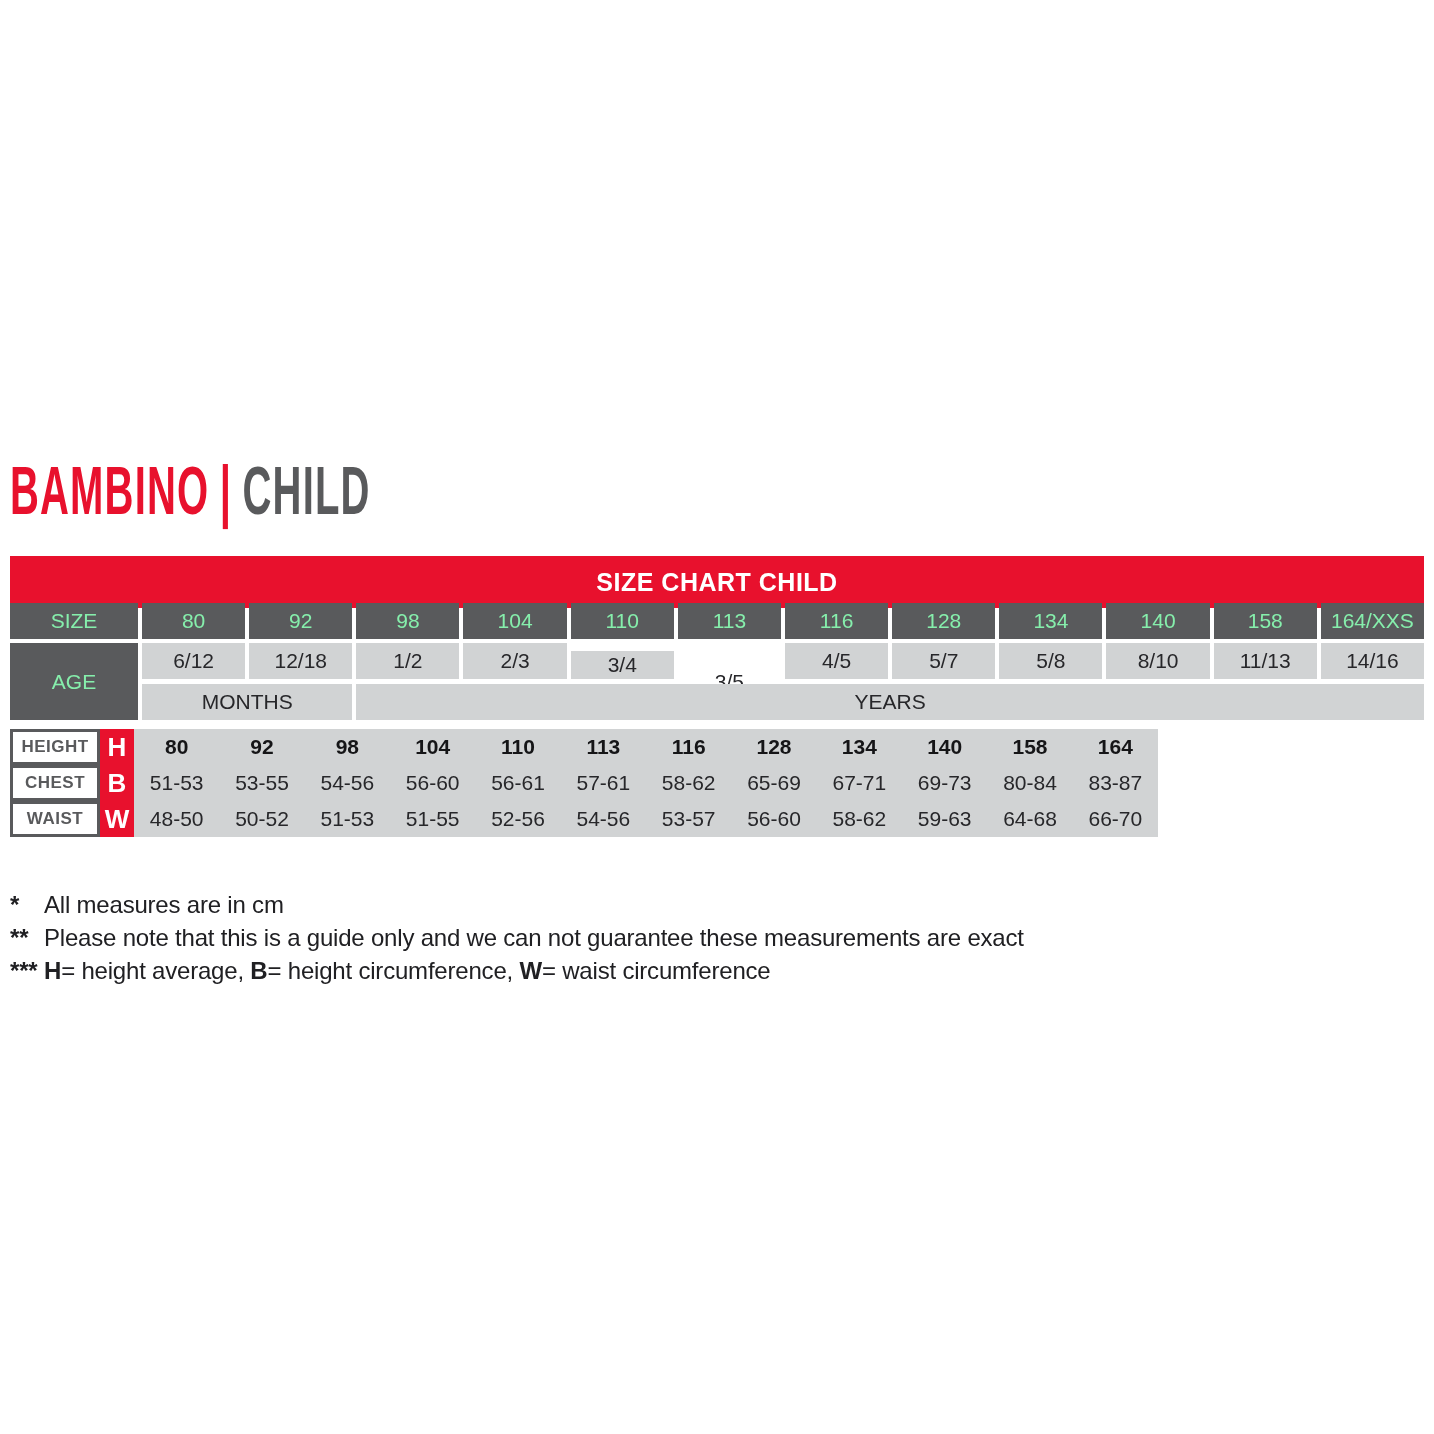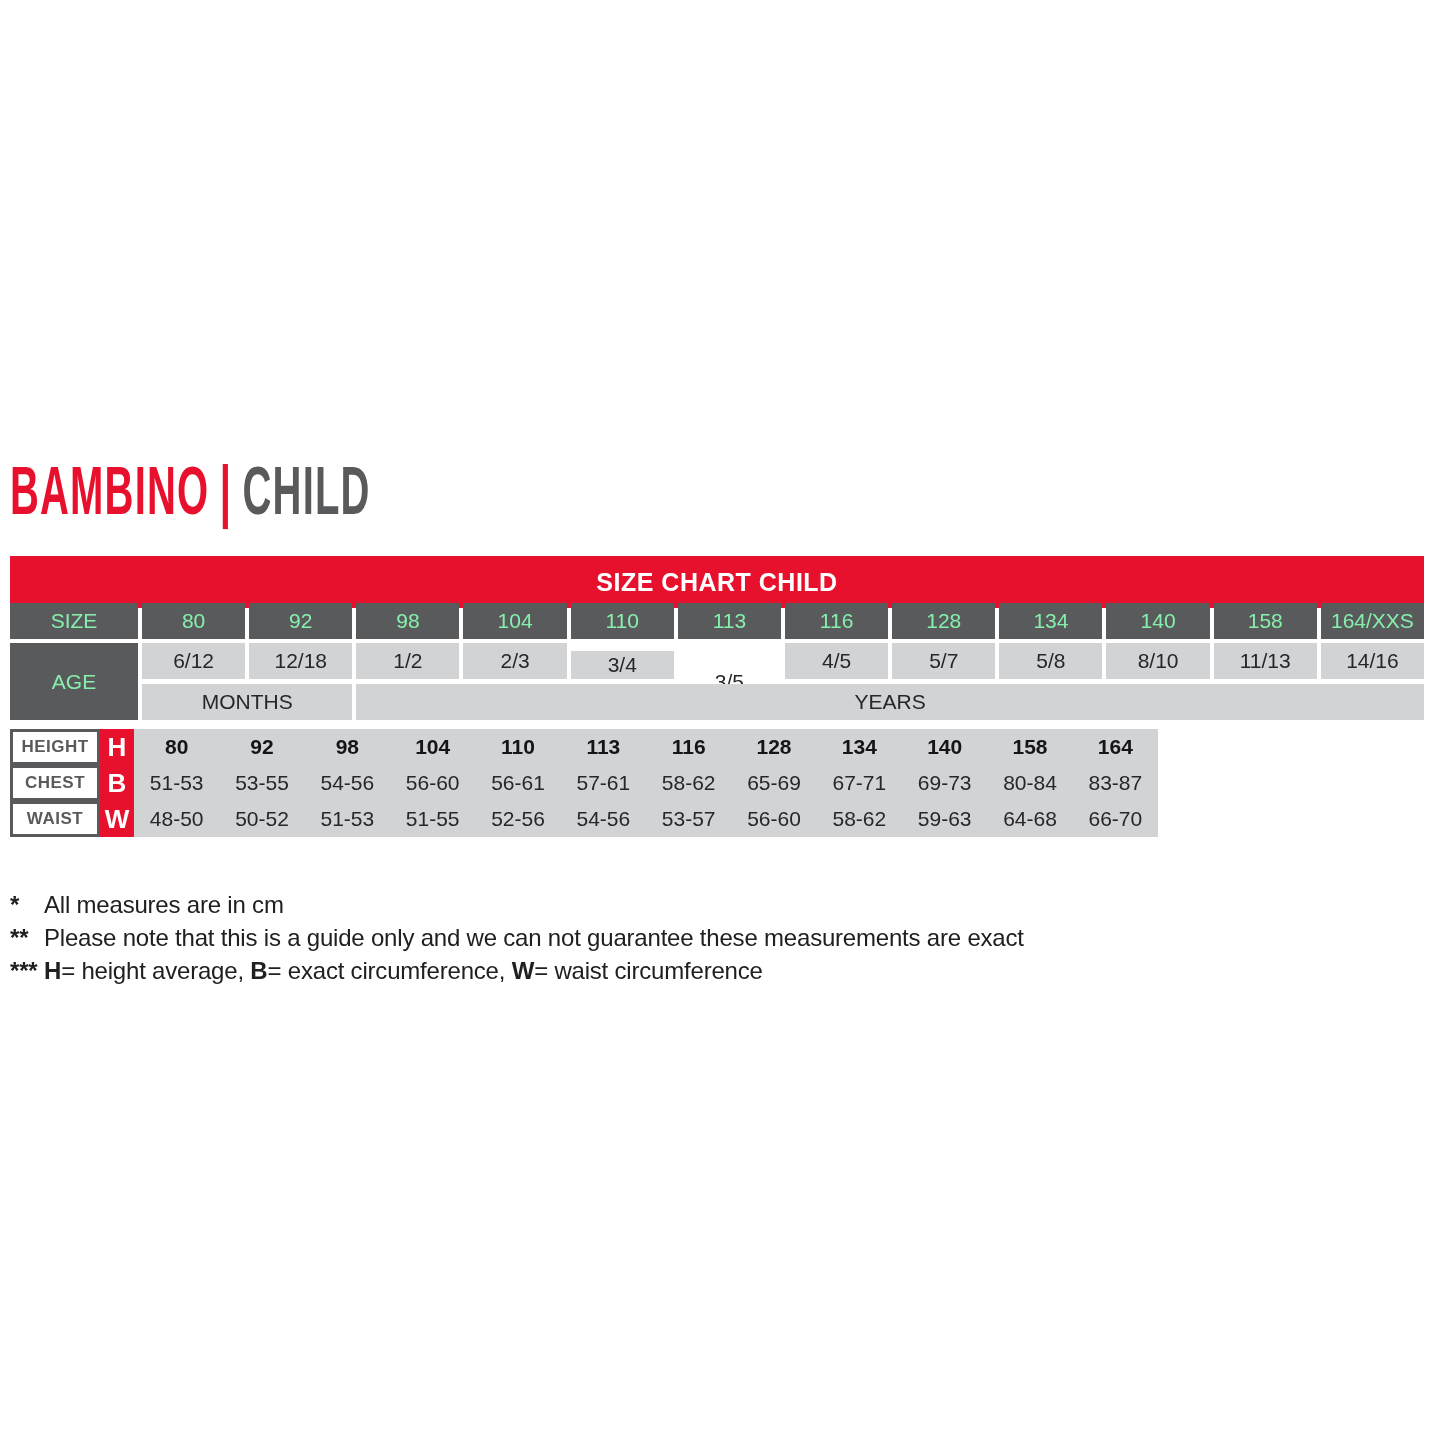--- a/index.html
+++ b/index.html
@@ -229,15 +229,15 @@
   <div class="fn-row">
     <span class="fn-marker">*</span>
     <span>All measures are in cm</span>
   </div>
   <div class="fn-row">
     <span class="fn-marker">**</span>
     <span>Please note that this is a guide only and we can not guarantee these measurements are exact</span>
   </div>
   <div class="fn-row">
     <span class="fn-marker">***</span>
-    <span id="fn-legend-text"><b>H</b><span>= height average, </span><b>B</b><span>= exact circumference, </span><b>W</b><span>= waist circumference</span></span>
+    <span id="fn-legend-text"><b>H</b><span>= height average, </span><b>B</b><span>= height circumference, </span><b>W</b><span>= waist circumference</span></span>
   </div>
 </div>
 
 </body></html>

